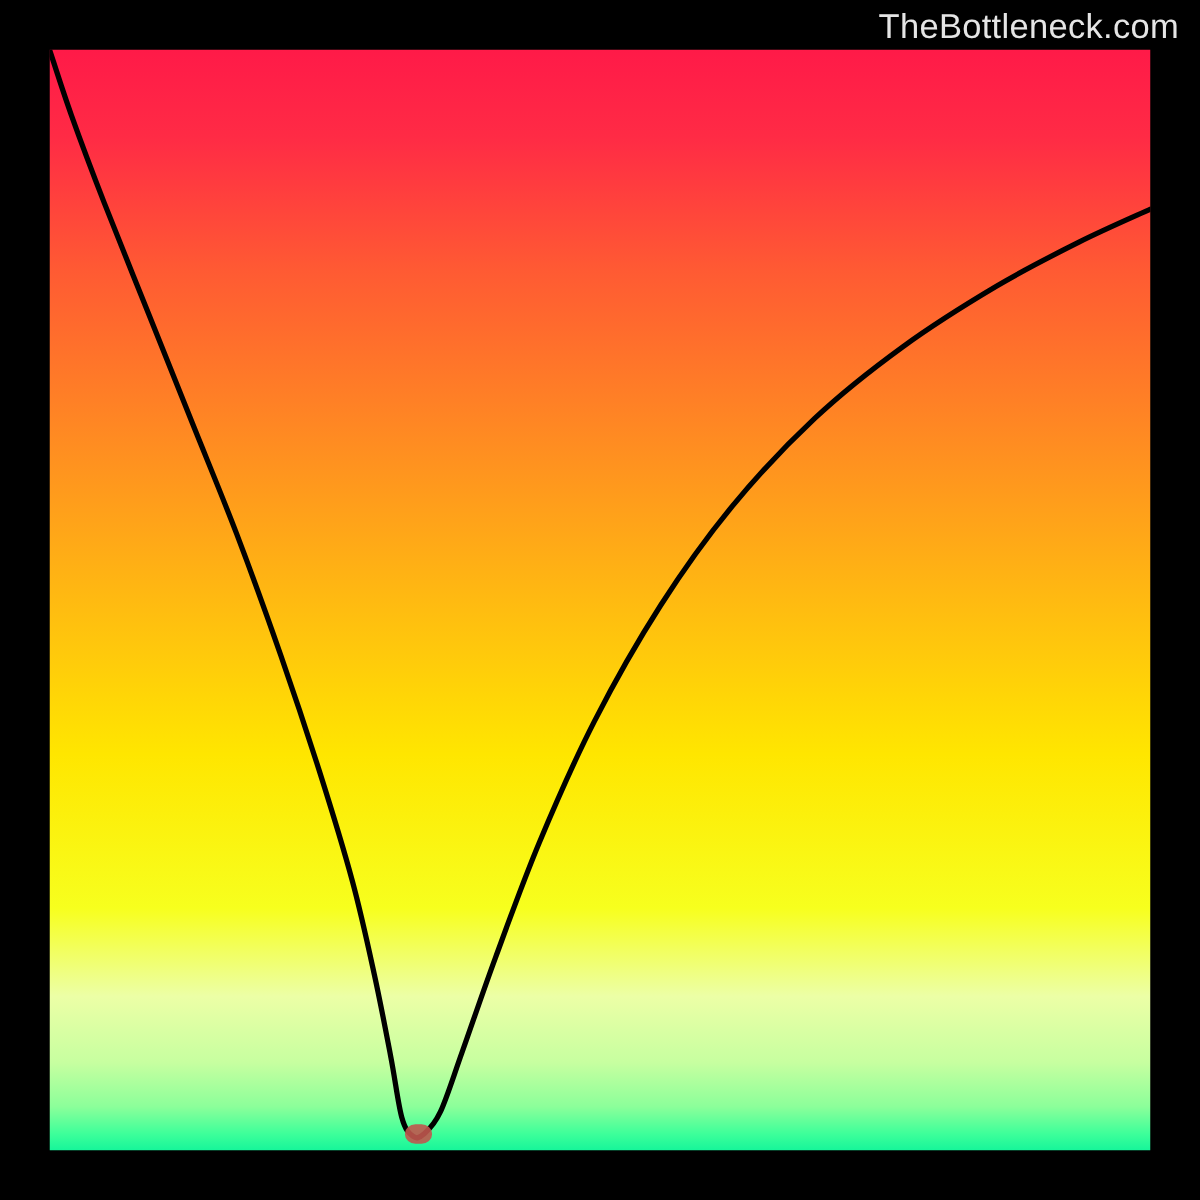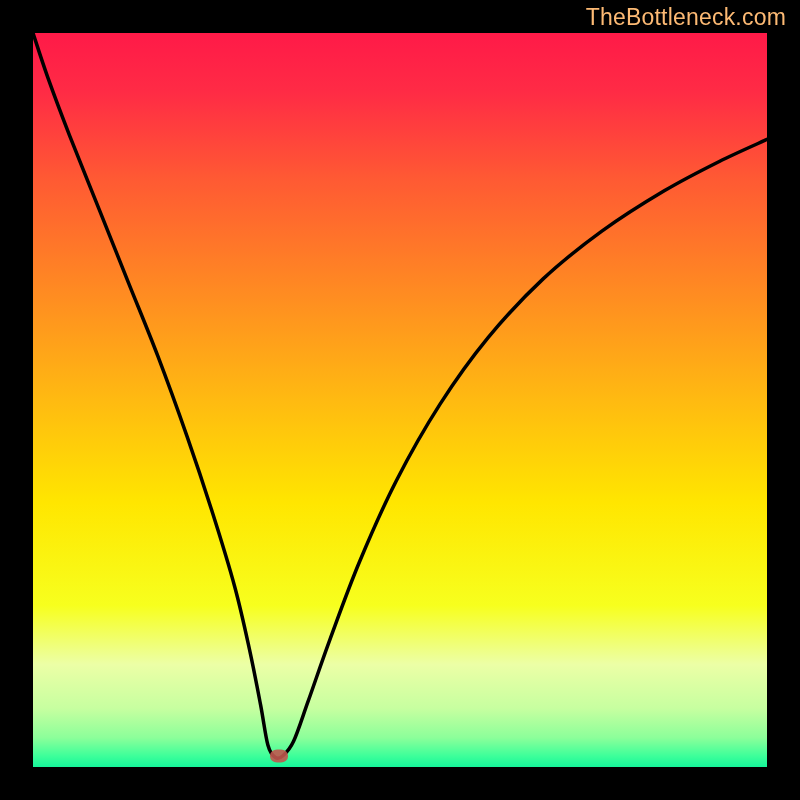--- a/index.html
+++ b/index.html
@@ -45,21 +45,21 @@
     height: 13px;
     border-radius: 7px / 6px;
     background: #c0564e;
     opacity: 0.9;
     transform: translate(-50%, -50%);
   }
   #watermark {
     position: absolute;
     top: 4px;
     right: 14px;
-    color: #fdba74;
+    color: #e5e5e5;
     font-size: 23px;
     font-weight: 500;
     letter-spacing: 0.2px;
     user-select: none;
     pointer-events: none;
   }
 </style>
 </head>
 <body>
 <div id="stage">

